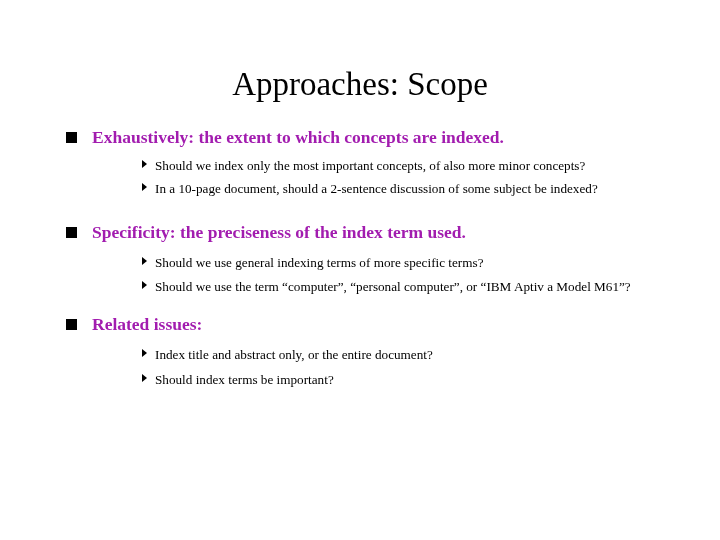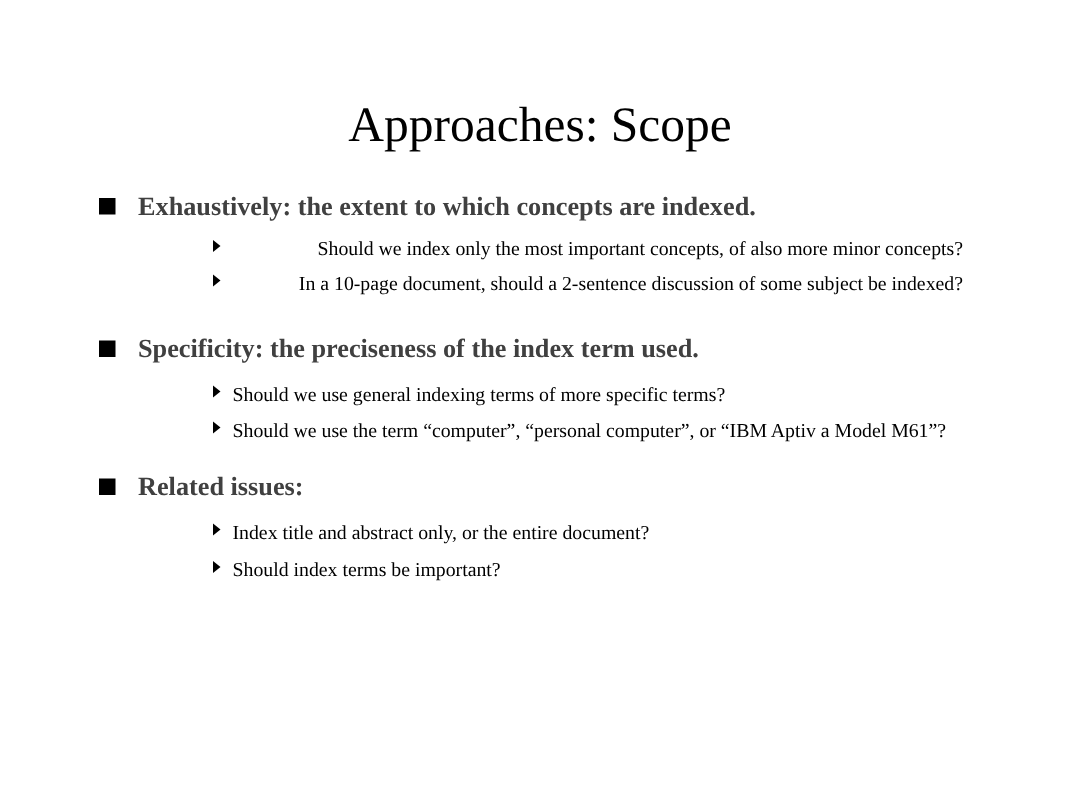--- a/index.html
+++ b/index.html
@@ -42,21 +42,21 @@
   }
   .section {
     position: relative;
   }
   .lvl1 {
     position: relative;
     padding-left: 92px;
     font-size: 17.5px;
     font-weight: bold;
     line-height: 23px;
-    color: #404040;
+    color: #a21caf;
     white-space: nowrap;
   }
   .lvl1 .sq-bullet {
     position: absolute;
     left: 66px;
     top: 6px;
     width: 11px;
     height: 11px;
     background: #000000;
     display: block;
@@ -77,21 +77,21 @@
     top: 4px;
     width: 0;
     height: 0;
     border-left: 5px solid #000000;
     border-top: 4px solid transparent;
     border-bottom: 4px solid transparent;
     display: block;
   }
   
   .sec-1 { margin-top: 0px; }
-  .sec-1 .lvl2 { margin-top: 7px; text-align: right; }
+  .sec-1 .lvl2 { margin-top: 7px; }
   .sec-1 .lvl2 + .lvl2 { margin-top: 2px; }
 
   .sec-2 { margin-top: 22px; }
   .sec-2 .lvl2 { margin-top: 9px; }
   .sec-2 .lvl2 + .lvl2 { margin-top: 3px; }
 
   .sec-3 { margin-top: 20px; }
   .sec-3 .lvl2 { margin-top: 12px; }
   .sec-3 .lvl2 + .lvl2 { margin-top: 9px; }
 

